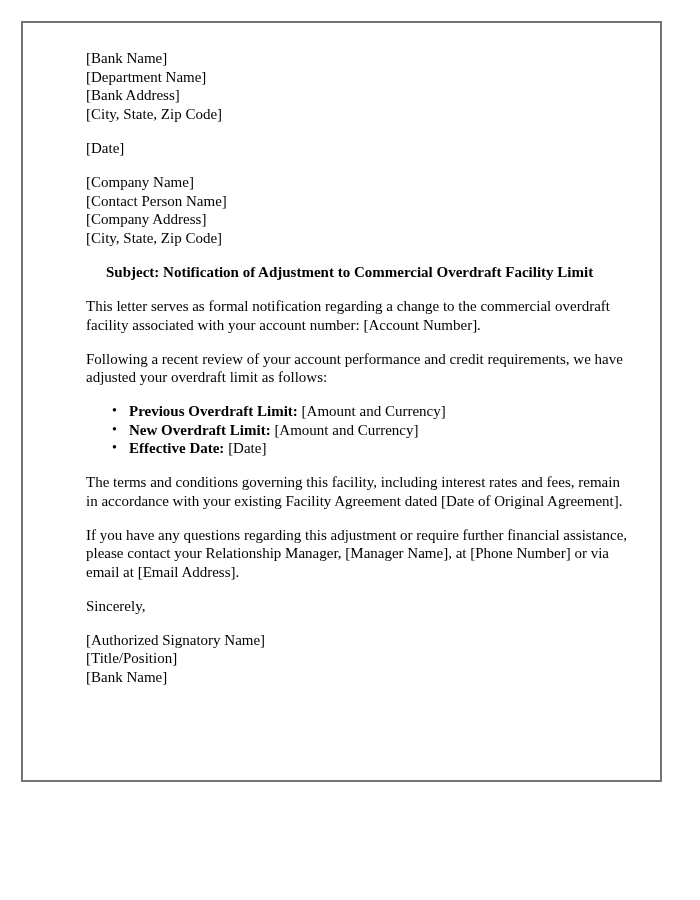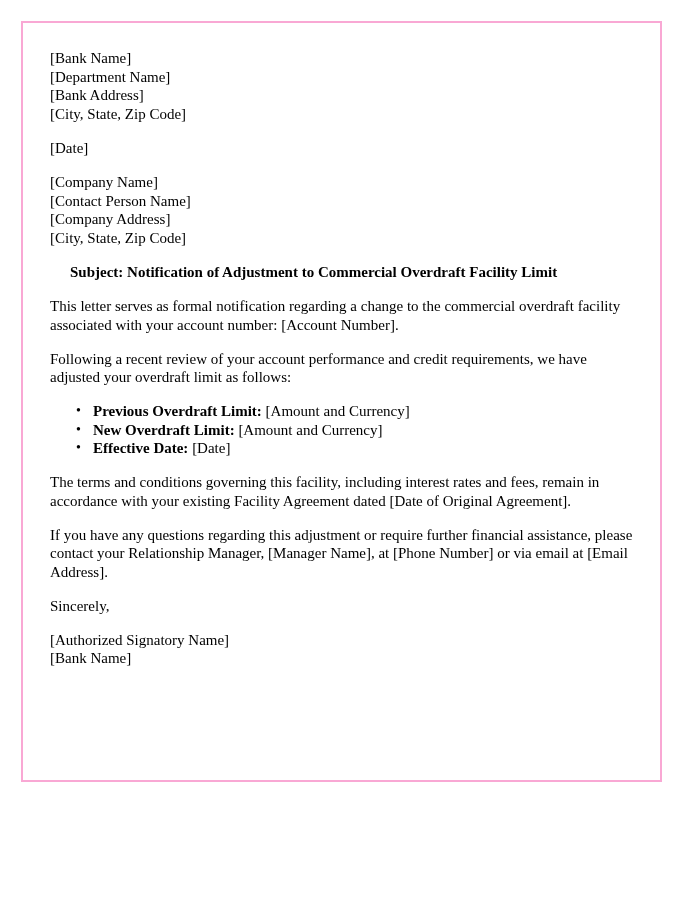--- a/index.html
+++ b/index.html
@@ -17,23 +17,24 @@
     height: 900px;
     background: #ffffff;
     overflow: hidden;
   }
   .letter-frame {
     position: absolute;
     left: 21px;
     top: 21px;
     width: 641px;
     height: 761px;
-    border: 2px solid #f9a8d4;
+    border: 2px solid #737373;
     box-sizing: border-box;
     background: #ffffff;
+    padding-left: 36px;
   }
   .letter-body {
     padding: 26px 26px 0 27px;
     font-size: 15px;
     line-height: 18.5px;
   }
   .block { margin: 0 0 16px 0; }
   .block div { margin: 0; }
   p { margin: 0 0 15.5px 0; }
   .subject { font-weight: bold; margin-left: 20px; }
@@ -98,18 +99,19 @@
 
       <p>The terms and conditions governing this facility, including interest rates and fees, remain in accordance with your existing Facility Agreement dated [Date of Original Agreement].</p>
 
       <p>If you have any questions regarding this adjustment or require further financial assistance, please contact your Relationship Manager, [Manager Name], at [Phone Number] or via email at [Email Address].</p>
 
 
       <p>Sincerely,</p>
 
       <div class="block">
         <div>[Authorized Signatory Name]</div>
+        <div>[Title/Position]</div>
         <div>[Bank Name]</div>
       </div>
 
     </div>
   </div>
 </div>
 
 </body></html>

